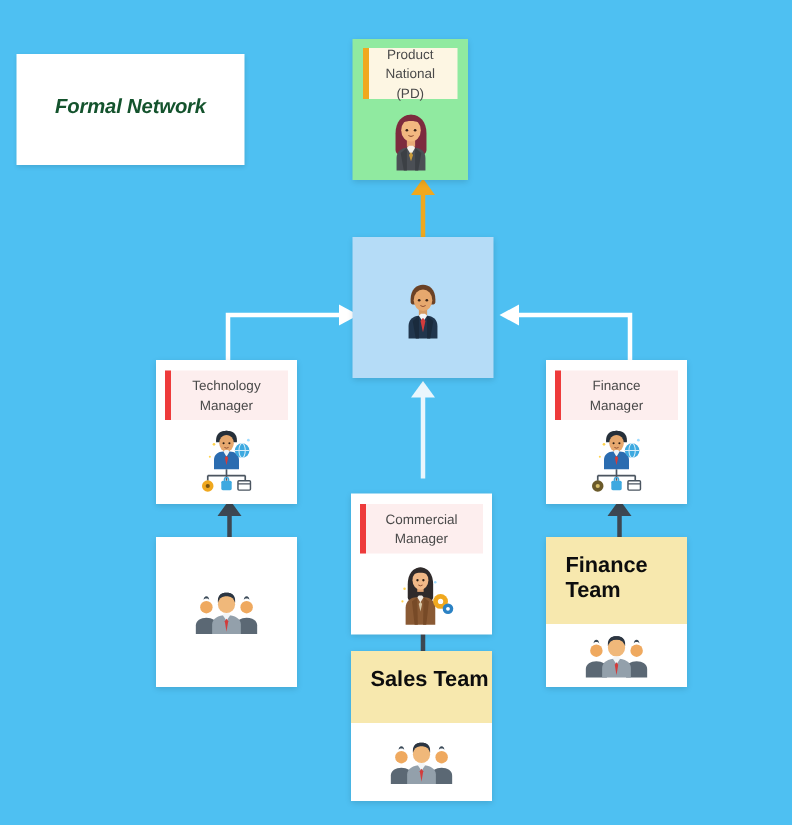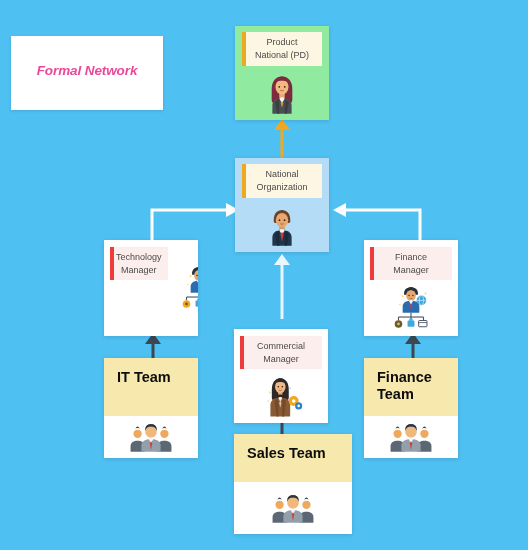--- a/index.html
+++ b/index.html
@@ -31,21 +31,21 @@
     box-shadow: 0 1px 3px rgba(0,0,0,0.12);
     display: flex;
     flex-direction: column;
     align-items: center;
     justify-content: center;
   }
   .logo-tagline {
     font-size: 13.5px;
     font-weight: bold;
     font-style: italic;
-    color: #ec4899;
+    color: #14532d;
     letter-spacing: -0.1px;
     line-height: 1;
     margin-bottom: 4px;
   }
   .logo-brand {
     font-size: 21px;
     font-weight: bold;
     color: #1463dd;
     letter-spacing: -0.3px;
     line-height: 1;
@@ -170,21 +170,21 @@
     </svg>
   </div>
 
   <div class="conn" style="left:403px; top:332px;">
     <svg width="20" height="32" viewBox="0 0 20 32">
       <line x1="10" y1="32" x2="10" y2="8" stroke="#3d4752" stroke-width="3"></line>
       <path d="M10 1 L18 12 L2 12 Z" fill="#3d4752"></path>
     </svg>
   </div>
 
-  <div class="node" style="left:235px; top:26px; width:94px; height:94px; background:#90eaa0; display:flex; flex-direction:column;">
+  <div class="node" style="left:235px; top:26px; width:77px; height:94px; background:#90eaa0; display:flex; flex-direction:column;">
     <div class="plate" style="background:#fdf6e3; height:34px; margin:6px 7px 0 7px;">
       <div class="bar" style="background:#f0a81e;"></div>
       <div class="plate-text">
         <span>Product</span><br>
         <span>National (PD)</span>
       </div>
     </div>
     <div class="avatar-area">
       <svg width="44" height="44" viewBox="0 0 64 64">
 
@@ -207,27 +207,20 @@
 
         <path d="M28 40l-6 5 3 17h3z" fill="#3c4045"></path>
         <path d="M36 40l6 5-3 17h-3z" fill="#3c4045"></path>
 
         <path d="M32 44l2 3-2 6-2-6z" fill="#c99a3a"></path>
       </svg>
     </div>
   </div>
 
   <div class="node" style="left:235px; top:158px; width:94px; height:94px; background:#b5dcf7; display:flex; flex-direction:column;">
-    <div class="plate" style="background:#fdf6e3; height:34px; margin:6px 7px 0 7px;">
-      <div class="bar" style="background:#f0a81e;"></div>
-      <div class="plate-text">
-        <span>National</span><br>
-        <span>Organization</span>
-      </div>
-    </div>
     <div class="avatar-area">
       <svg width="44" height="44" viewBox="0 0 64 64">
 
         <path d="M20 24c0-9 5.5-14 12-14s12 5 12 14v3c0 1-1 2-2 2H22c-1 0-2-1-2-2z" fill="#6b4226"></path>
 
         <rect x="28" y="31" width="8" height="9" fill="#d49a63"></rect>
 
         <ellipse cx="32" cy="25" rx="9" ry="10.5" fill="#e6a86e"></ellipse>
 
         <circle cx="28.3" cy="25" r="1.3" fill="#3a2418"></circle>
@@ -239,21 +232,21 @@
         <path d="M28 40l4 6 4-6 -2-2h-4z" fill="#f4f6f8"></path>
 
         <path d="M28 40l-6 5 3 17h3z" fill="#1a2b3d"></path>
         <path d="M36 40l6 5-3 17h-3z" fill="#1a2b3d"></path>
 
         <path d="M32 42l2.4 3-2.4 11-2.4-11z" fill="#d23c3c"></path>
       </svg>
     </div>
   </div>
 
-  <div class="node" style="left:104px; top:240px; width:94px; height:96px; background:#ffffff; display:flex; flex-direction:row;">
+  <div class="node" style="left:104px; top:240px; width:94px; height:96px; background:#ffffff; display:flex; flex-direction:column;">
     <div class="plate" style="background:#fdeeee; height:33px; margin:7px 6px 0 6px;">
       <div class="bar" style="background:#ee3b3b;"></div>
       <div class="plate-text">
         <span>Technology</span><br>
         <span>Manager</span>
       </div>
     </div>
     <div class="avatar-area">
       <svg width="50" height="46" viewBox="0 0 72 66">
 
@@ -367,23 +360,20 @@
         <circle cx="18" cy="56" r="2" fill="#d8bf6a"></circle>
         <rect x="31" y="51" width="10" height="9" rx="1.5" fill="#3da9e0"></rect>
         <rect x="34" y="48" width="4" height="4" rx="1.5" fill="none" stroke="#3da9e0" stroke-width="1.4"></rect>
         <rect x="47" y="51" width="12" height="9" rx="1" fill="#ffffff" stroke="#4b5560" stroke-width="1.4"></rect>
         <line x1="47" y1="54" x2="59" y2="54" stroke="#4b5560" stroke-width="1.2"></line>
       </svg>
     </div>
   </div>
 
   <div class="node" style="left:104px; top:358px; width:94px; height:100px; background:#ffffff; display:flex; flex-direction:column;">
-    <div class="team-head" style="height:58px;">
-      <div class="team-title">IT Team</div>
-    </div>
     <div class="team-body" style="flex:1;">
       <svg width="46" height="30" viewBox="0 0 72 46">
 
         <circle cx="15" cy="18" r="6.5" fill="#efa95f"></circle>
         <path d="M12 11c0-3 1.5-4.5 3-4.5s3 1.5 3 4.5c0-1.5-1.5-2-3-2s-3 .5-3 2z" fill="#3b4a58"></path>
         <path d="M4 46v-9c0-5 5-8 11-8s11 3 11 8v9z" fill="#5b6874"></path>
 
         <circle cx="57" cy="18" r="6.5" fill="#efa95f"></circle>
         <path d="M54 11c0-3 1.5-4.5 3-4.5s3 1.5 3 4.5c0-1.5-1.5-2-3-2s-3 .5-3 2z" fill="#3b4a58"></path>
         <path d="M46 46v-9c0-5 5-8 11-8s11 3 11 8v9z" fill="#5b6874"></path>
@@ -416,21 +406,21 @@
         <path d="M27 11c0-5.5 3.5-8 9-8s9 2.5 9 8v2H27z" fill="#2c3642"></path>
         <circle cx="36" cy="15" r="9" fill="#f0b87a"></circle>
         <path d="M28 10c0-5 3.5-7 8-7s8 2 8 7c0-2.5-3.5-3.5-8-3.5s-8 1-8 3.5z" fill="#2c3642"></path>
         <path d="M21 46v-10c0-6 6-10 15-10s15 4 15 10v10z" fill="#93a0ab"></path>
         <path d="M32 26l4 6 4-6-2-2h-4z" fill="#f2f5f7"></path>
         <path d="M36 30l1.8 2.6-1.8 11-1.8-11z" fill="#d23c3c"></path>
       </svg>
     </div>
   </div>
 
-  <div class="node" style="left:234px; top:434px; width:118px; height:100px; background:#ffffff; display:flex; flex-direction:column;">
+  <div class="node" style="left:234px; top:434px; width:94px; height:100px; background:#ffffff; display:flex; flex-direction:column;">
     <div class="team-head" style="height:48px;">
       <div class="team-title">Sales Team</div>
     </div>
     <div class="team-body" style="flex:1;">
       <svg width="46" height="30" viewBox="0 0 72 46">
         <circle cx="15" cy="18" r="6.5" fill="#efa95f"></circle>
         <path d="M12 11c0-3 1.5-4.5 3-4.5s3 1.5 3 4.5c0-1.5-1.5-2-3-2s-3 .5-3 2z" fill="#3b4a58"></path>
         <path d="M4 46v-9c0-5 5-8 11-8s11 3 11 8v9z" fill="#5b6874"></path>
         <circle cx="57" cy="18" r="6.5" fill="#efa95f"></circle>
         <path d="M54 11c0-3 1.5-4.5 3-4.5s3 1.5 3 4.5c0-1.5-1.5-2-3-2s-3 .5-3 2z" fill="#3b4a58"></path>

